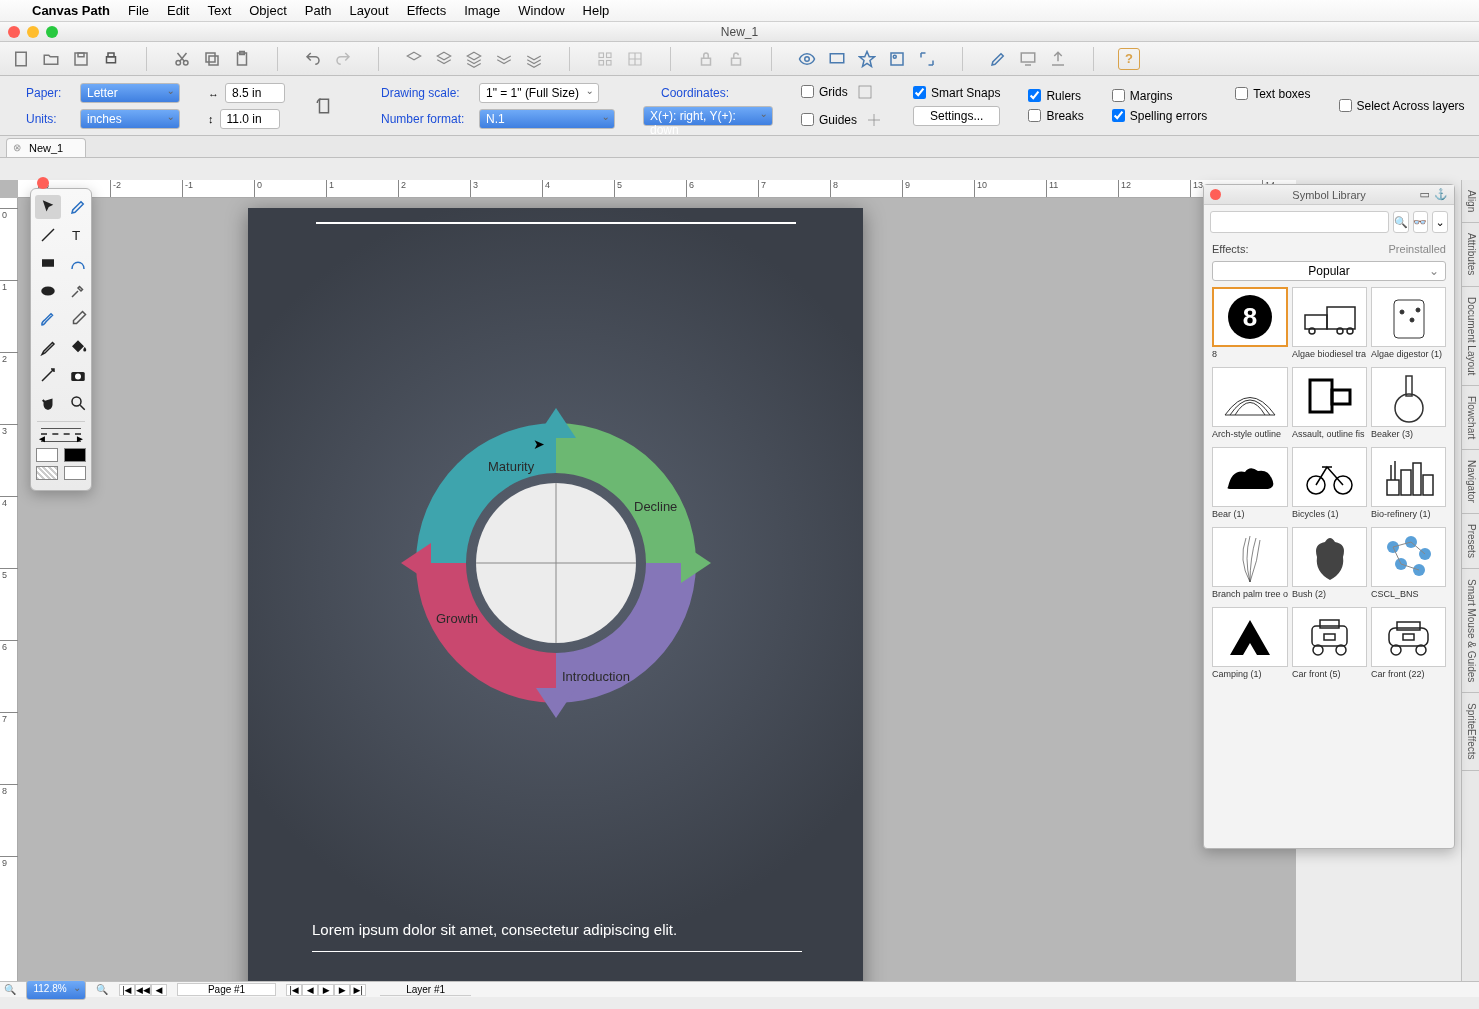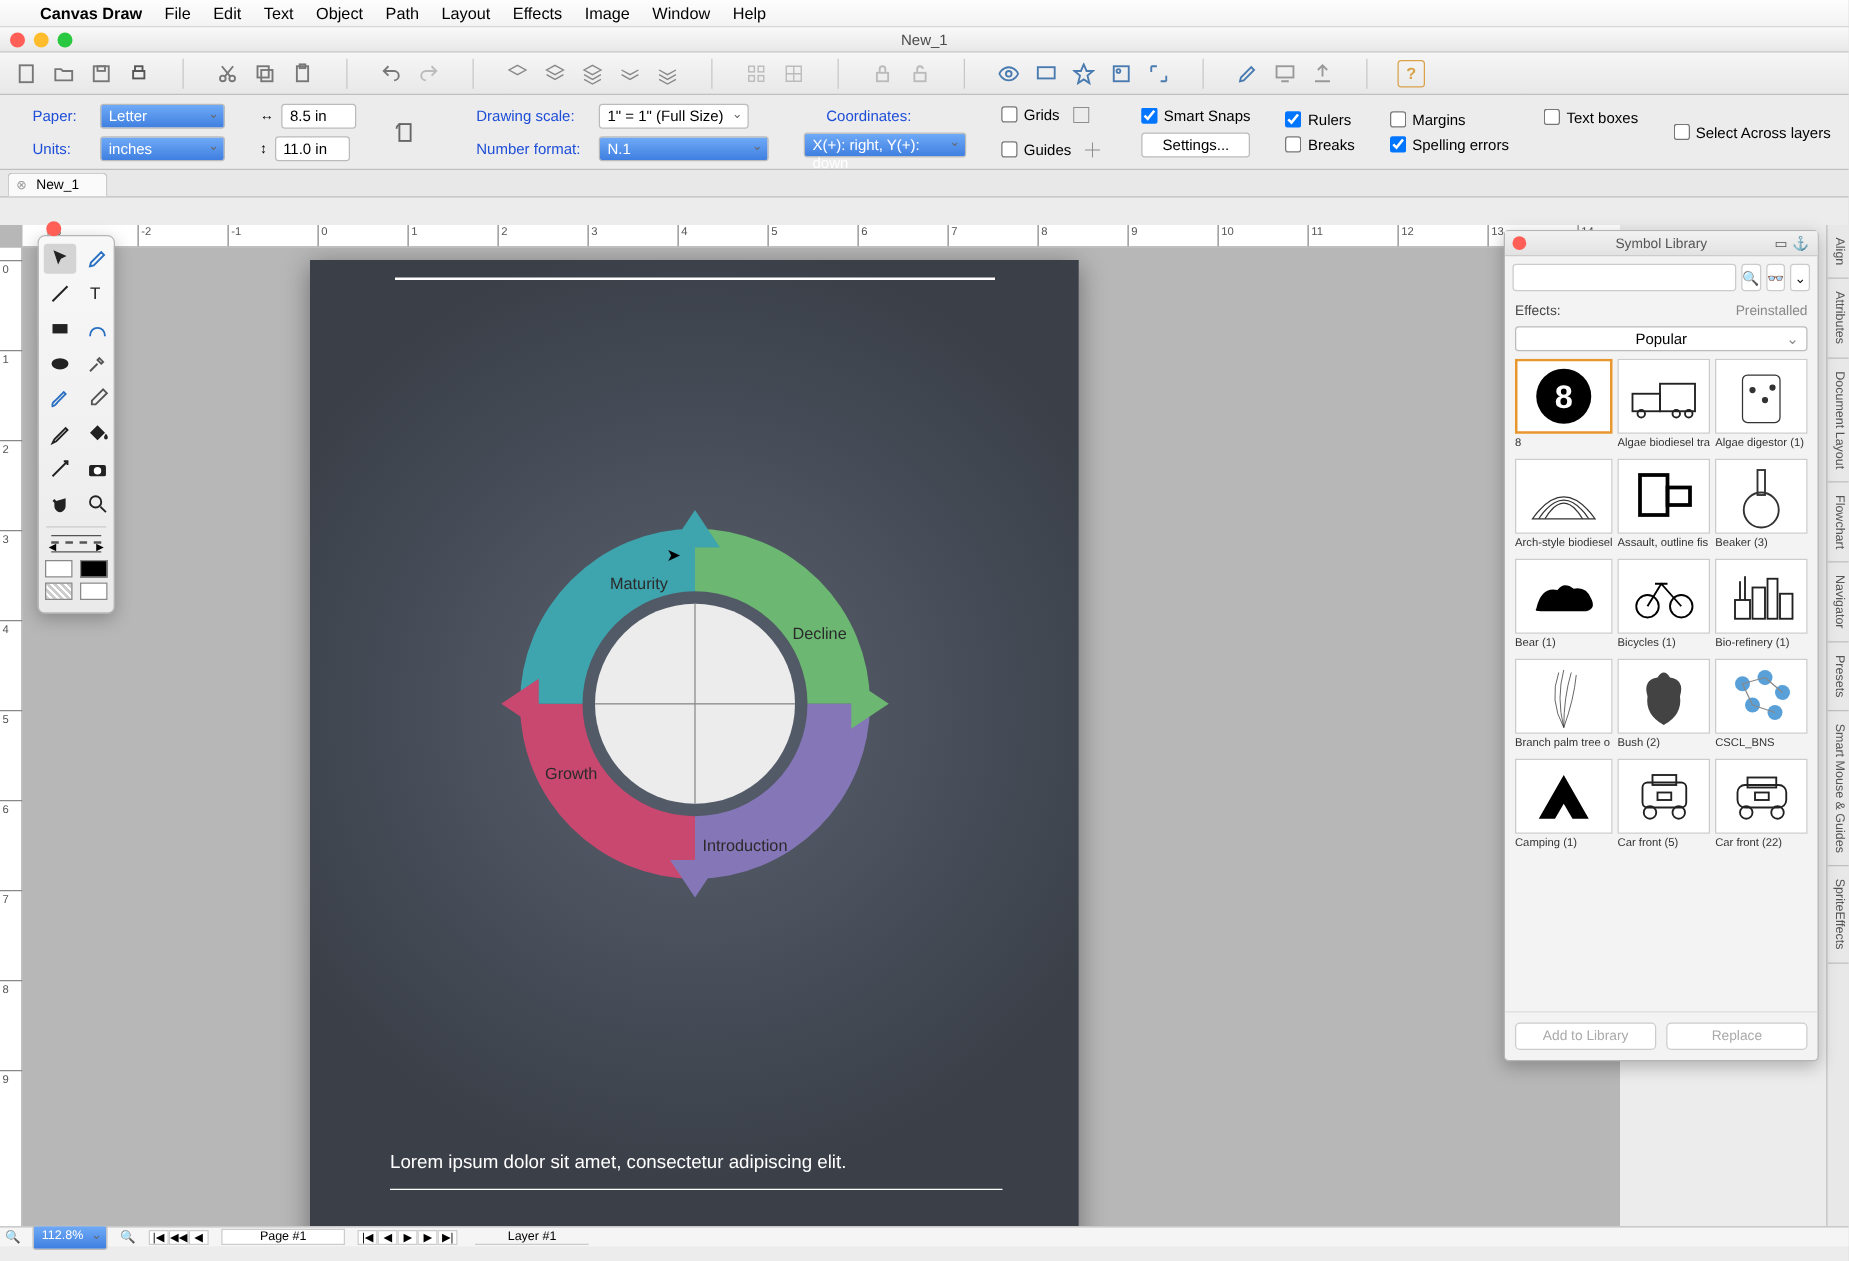--- a/index.html
+++ b/index.html
@@ -110,21 +110,21 @@
 .bottominfo span { padding:0 8px; border-right:1px solid #ddd; }
 .bottominfo .coords{width:250px;}
 .bottominfo .sel{flex:1;}
 .bottominfo .img{width:220px;}
 </style>
 </head>
 <body>
 
 <div class="menubar">
   <span class="apple"></span>
-  <span class="appname">Canvas Draw</span>
+  <span class="appname">Canvas Path</span>
   <span>File</span>
   <span>Edit</span>
   <span>Text</span>
   <span>Object</span>
   <span>Path</span>
   <span>Layout</span>
   <span>Effects</span>
   <span>Image</span>
   <span>Window</span>
   <span>Help</span>
@@ -681,21 +681,21 @@
         <div class="sym-label">Algae digestor (1)</div>
       </div>
     <div class="sym-item">
         <div class="sym-thumb">
           <svg width="60" height="45" stroke="#333" fill="none" stroke-width="1">
             <path d="M5 40 Q30 5 55 40 Z"></path>
             <path d="M10 40 Q30 10 50 40"></path>
             <path d="M15 40 Q30 15 45 40"></path>
           </svg>
         </div>
-        <div class="sym-label">Arch-style biodiesel</div>
+        <div class="sym-label">Arch-style outline</div>
       </div>
     <div class="sym-item">
         <div class="sym-thumb">
           <svg width="55" height="50" stroke="#000" fill="none" stroke-width="3">
             <rect x="8" y="8" width="22" height="32"></rect>
             <rect x="30" y="18" width="18" height="14"></rect>
           </svg>
         </div>
         <div class="sym-label">Assault, outline fis</div>
       </div>
@@ -797,17 +797,13 @@
             <rect x="8" y="12" width="39" height="18" rx="6"></rect>
             <rect x="16" y="6" width="23" height="8"></rect>
             <circle cx="15" cy="34" r="5"></circle>
             <circle cx="40" cy="34" r="5"></circle>
             <rect x="22" y="18" width="11" height="6"></rect>
           </svg>
         </div>
         <div class="sym-label">Car front (22)</div>
       </div>
   </div>
-  <div class="sym-foot">
-    <button>Add to Library</button>
-    <button>Replace</button>
-  </div>
 </div>
 
 </body></html>

